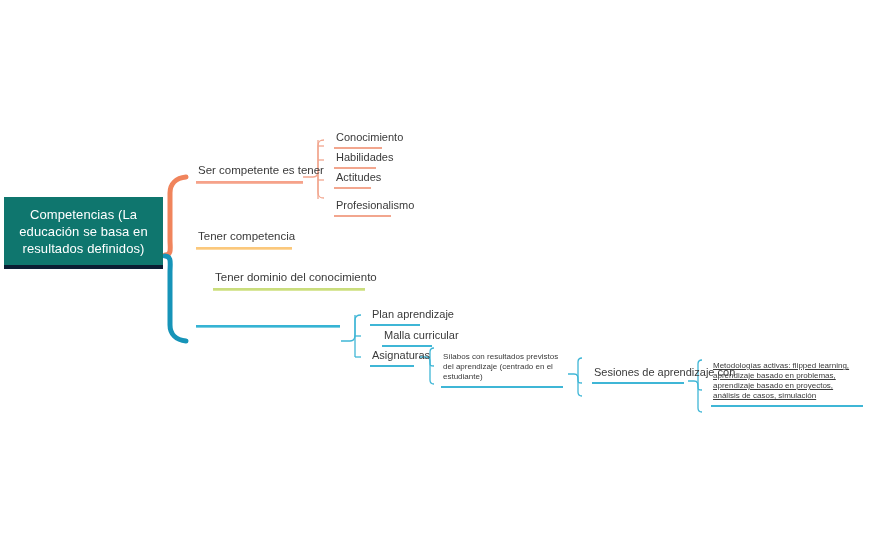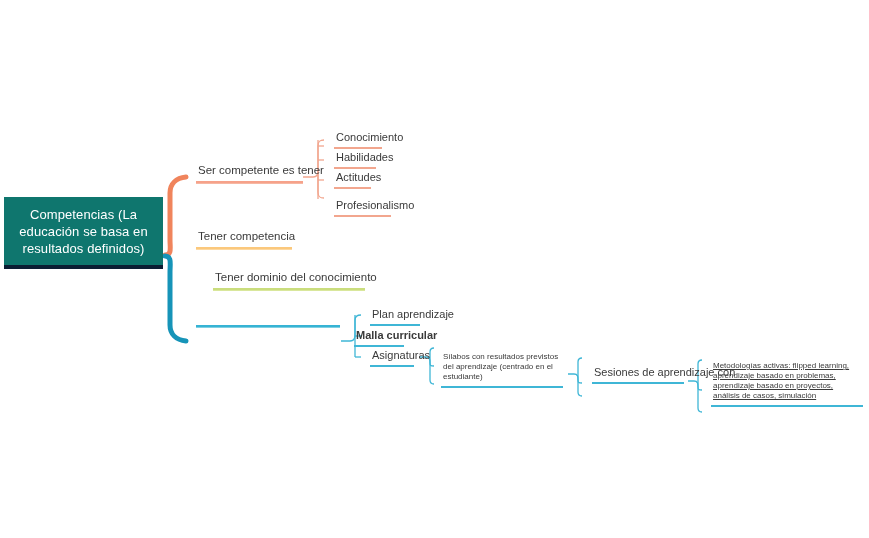--- a/index.html
+++ b/index.html
@@ -142,21 +142,21 @@
   </div>
 
   <div class="node lvl1 u-cyan" style="left:192px;top:324px;width:152px;">
     <span class="ul"></span>
   </div>
 
   <div class="node tiny u-cyan2" style="left:366px;top:309px;width:58px;">
     <span class="txt">Plan aprendizaje</span>
     <span class="ul"></span>
   </div>
-  <div class="node tiny u-cyan2" style="left:350px;top:330px;width:58px;font-weight:bold;">
+  <div class="node tiny u-cyan2" style="left:378px;top:330px;width:58px;">
     <span class="txt">Malla curricular</span>
     <span class="ul"></span>
   </div>
   <div class="node tiny u-cyan2" style="left:366px;top:350px;width:52px;">
     <span class="txt">Asignaturas</span>
     <span class="ul"></span>
   </div>
 
   <div class="node tiny2 wrap u-cyan2" style="left:437px;top:352px;width:130px;">
     <span class="txt">Sílabos con resultados previstos del aprendizaje (centrado en el estudiante)</span>

